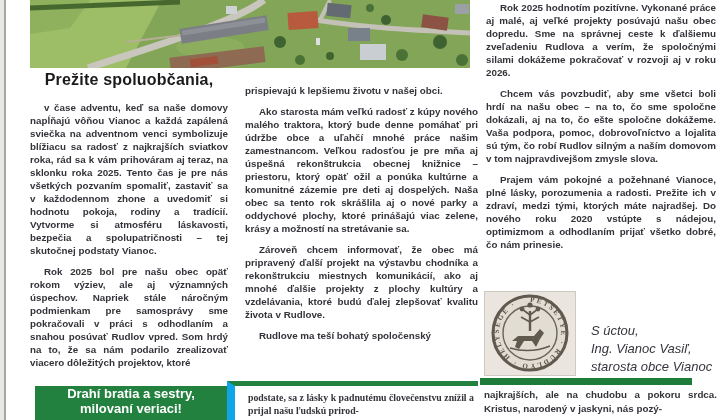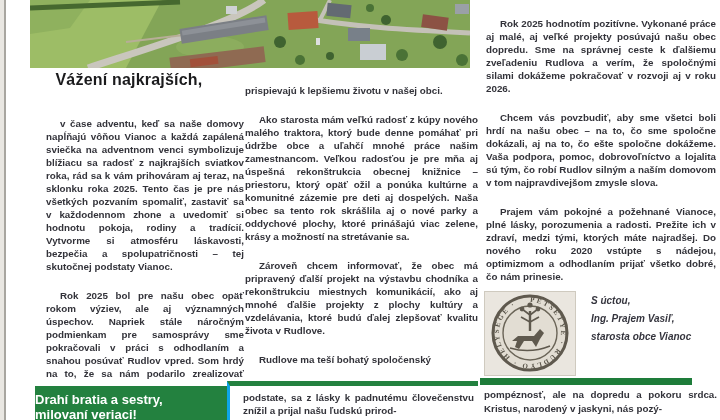--- a/index.html
+++ b/index.html
@@ -11,39 +11,39 @@
 
   .photo{position:absolute;left:30px;top:0;width:440px;height:68px;overflow:hidden;}
   .photo svg{display:block;width:100%;height:100%;}
 
   .heading{position:absolute;left:30px;top:71px;width:198px;text-align:center;
            font-size:16px;font-weight:bold;color:#1b1b1d;letter-spacing:.2px;}
 
   .col{position:absolute;text-align:justify;font-weight:bold;color:#33333a;
        font-size:9.8px;line-height:13px;overflow:hidden;}
   .col p{margin:0 0 8px 0;}
-  .col p.ind{text-indent:14px;margin-top:16px;}
-  .col1{left:46px;top:101px;width:198px;height:278px;}
+  .col p.ind{text-indent:14px;}
+  .col1{left:30px;top:101px;width:198px;height:278px;}
   .col2{left:245px;top:84px;width:233px;height:300px;}
   .col3{left:486px;top:1px;width:230px;height:288px;}
 
   .banner{position:absolute;left:35px;top:386px;width:192px;height:34px;
-          background:#23813f;color:#ffffff;text-align:left;font-weight:bold;
-          font-size:13px;line-height:15px;padding-top:6px;box-sizing:border-box;}
+          background:#23813f;color:#ffffff;text-align:center;font-weight:bold;
+          font-size:13px;line-height:15px;padding-top:0;box-sizing:border-box;}
 
   .midbox{position:absolute;left:227px;top:381px;width:251px;height:39px;
-          box-sizing:border-box;border-top:5px solid #23813f;border-left:3px solid #0ea5e9;
-          padding:5px 4px 0 13px;background:#ffffff;}
+          box-sizing:border-box;border-top:5px solid #23813f;border-left:8px solid #0ea5e9;
+          padding:5px 4px 0 13px;background:#ffffff;font-family:Liberation Serif, serif;}
   .midbox p{margin:0;font-weight:bold;color:#33333a;font-size:9.8px;line-height:13px;text-align:justify;}
 
   .stamp{position:absolute;left:484px;top:291px;width:92px;height:85px;}
   .stamp svg{display:block;width:100%;height:100%;}
 
-  .signature{position:absolute;left:591px;top:292px;width:130px;
-             font-style:italic;font-weight:bold;font-size:10px;line-height:18px;color:#35353e;}
+  .signature{position:absolute;left:591px;top:322px;width:130px;
+             font-style:italic;font-weight:normal;font-size:13px;line-height:18px;color:#35353e;}
 
   .greenbar{position:absolute;left:480px;top:378px;width:212px;height:7px;background:#1e7c3a;}
   .bottomright{position:absolute;left:484px;top:388px;width:233px;
                font-weight:bold;color:#33333a;font-size:9.8px;line-height:13.5px;text-align:justify;}
   .bottomright p{margin:0;}
 </style>
 </head>
 <body>
 
 <div class="page">
@@ -78,21 +78,21 @@
       <circle cx="300" cy="56" r="4" fill="#3f6330"></circle>
       <circle cx="340" cy="8" r="4" fill="#4a7236"></circle>
       <circle cx="356" cy="20" r="5" fill="#3f6330"></circle>
       <circle cx="372" cy="55" r="6" fill="#4a7236"></circle>
       <circle cx="410" cy="42" r="7" fill="#3f6330"></circle>
       <circle cx="432" cy="60" r="6" fill="#4a7236"></circle>
       <rect x="286" y="38" width="4" height="7" fill="#dddfe0"></rect>
     </svg>
   </div>
 
-  <div class="heading">Vážení najkrajších,</div>
+  <div class="heading">Prežite spoluobčania,</div>
 
   <div class="col col1">
     <p class="ind">v čase adventu, keď sa naše domovy napĺňajú vôňou Vianoc a každá zapálená sviečka na adventnom venci symbolizuje blížiacu sa radosť z najkrajších sviatkov roka, rád sa k vám prihováram aj teraz, na sklonku roka 2025. Tento čas je pre nás všetkých pozvaním spomaliť, zastaviť sa v každodennom zhone a uvedomiť si hodnotu pokoja, rodiny a tradícií. Vytvorme si atmosféru láskavosti, bezpečia a spolupatričnosti – tej skutočnej podstaty Vianoc.</p>
     <p class="ind">Rok 2025 bol pre našu obec opäť rokom výziev, ale aj významných úspechov. Napriek stále náročným podmienkam pre samosprávy sme pokračovali v práci s odhodlaním a snahou posúvať Rudlov vpred. Som hrdý na to, že sa nám podarilo zrealizovať viacero dôležitých projektov, ktoré</p>
   </div>
 
   <div class="banner">
     <div>Drahí bratia a sestry,</div>
     <div>milovaní veriaci!</div>
   </div>
@@ -131,23 +131,23 @@
       <circle cx="38" cy="18" r="2.4" fill="#5f594e"></circle>
       <circle cx="54" cy="18" r="2.4" fill="#5f594e"></circle>
       <circle cx="46" cy="14" r="2.6" fill="#5f594e"></circle>
       <polygon points="28,50 34,45 50,45 56,38 60,42 56,48 52,56 48,50 40,50 35,58 31,56 33,50" fill="#5f594e"></polygon>
       <path d="M26 57 Q46 63 66 55" stroke="#5f594e" stroke-width="1.6" fill="none"></path>
     </svg>
   </div>
 
   <div class="signature">
     <div>S úctou,</div>
-    <div>Ing. Prajem Vasiľ,</div>
+    <div>Ing. Vianoc Vasiľ,</div>
     <div>starosta obce Vianoc</div>
   </div>
 
   <div class="greenbar"></div>
 
   <div class="bottomright">
-    <p>pompéznosť, ale na dopredu a pokoru srdca. Kristus, narodený v jaskyni, nás pozý-</p>
+    <p>najkrajších, ale na chudobu a pokoru srdca. Kristus, narodený v jaskyni, nás pozý-</p>
   </div>
 
 </div>
 
 </body></html>

